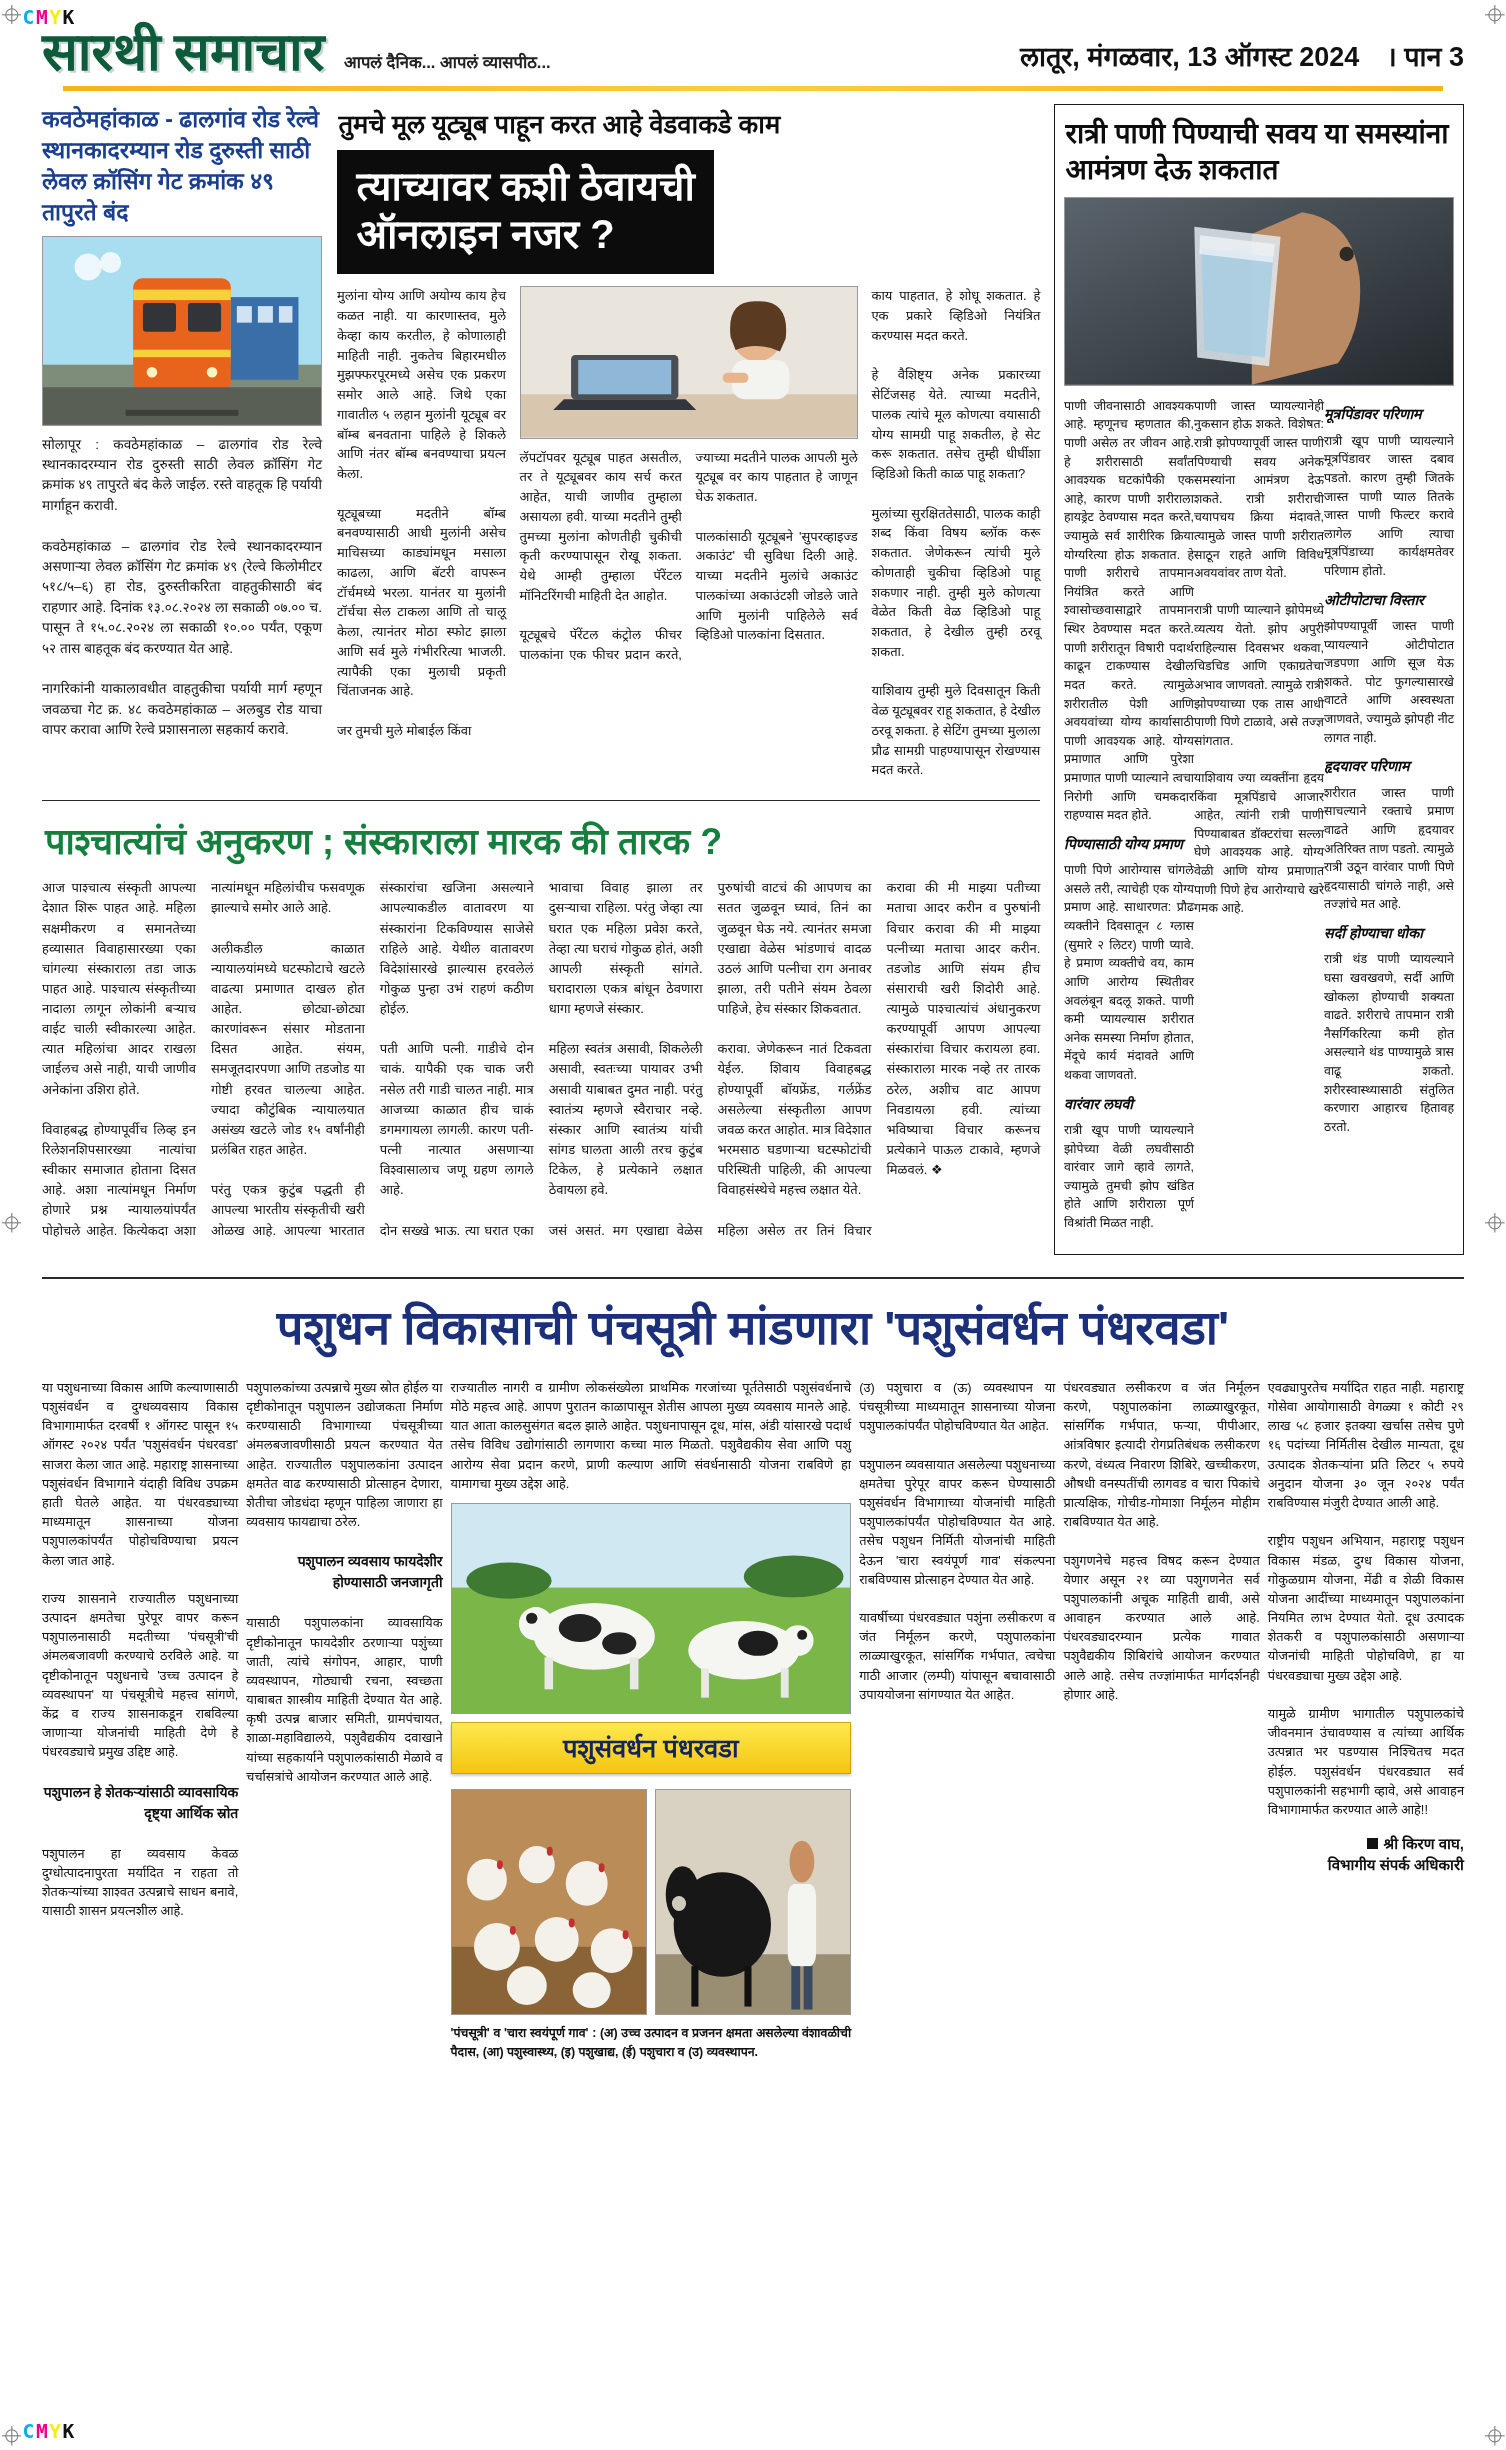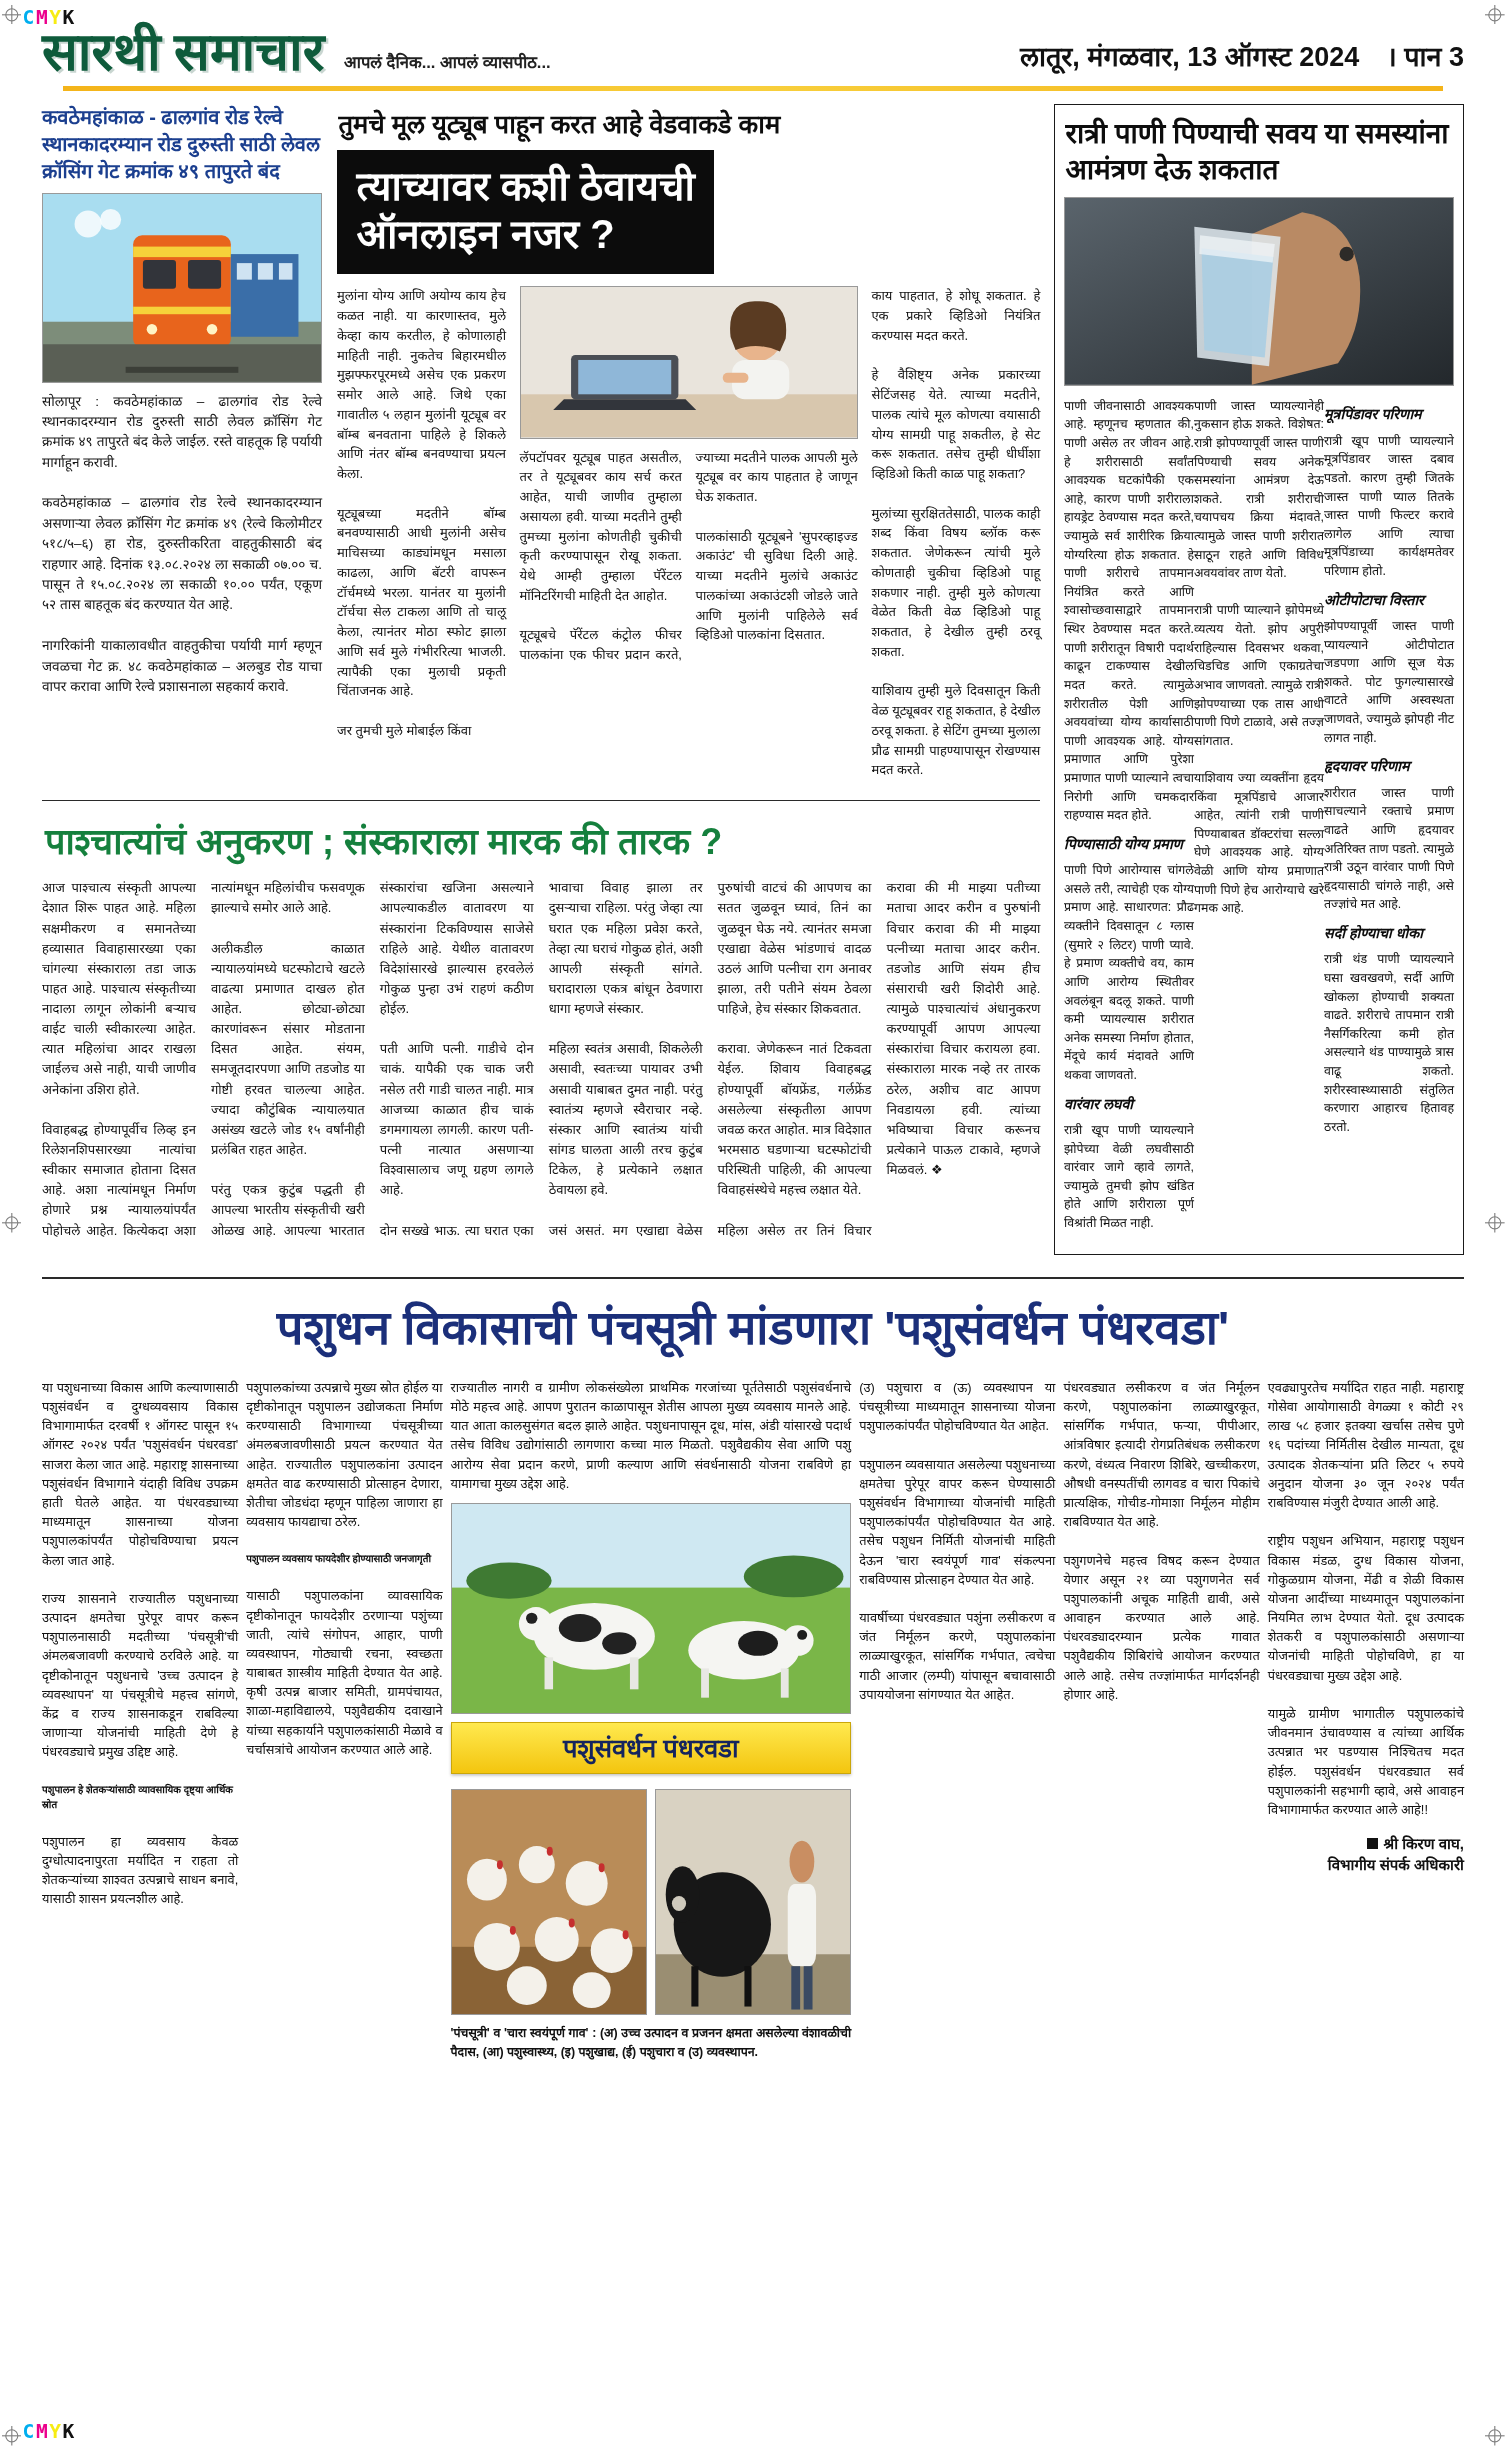--- a/index.html
+++ b/index.html
@@ -29,21 +29,21 @@
   .gold-rule { height:4.5px; background:linear-gradient(90deg,#f4b41a,#f8cf3c,#f4b41a); margin:7.5px 21px 0 21px; }
 
   main { padding:13.6px 42px 45px 42px; }
 
   
   .upper-grid { display:grid; grid-template-columns:1fr 410px; gap:13.6px; }
 
   .top-row { display:grid; grid-template-columns:280px 1fr; gap:15px; }
 
   
-  .rail h2 { font-size:20px; line-height:1.35; font-weight:bold; color:#1b3f8f; text-align:left; margin-bottom:7.5px; }
+  .rail h2 { font-size:23px; line-height:1.35; font-weight:bold; color:#1b3f8f; text-align:left; margin-bottom:7.5px; }
   .photo { width:100%; display:block; border:0.8px solid #999; background:#ddd; }
   .rail .body { margin-top:9px; font-size:13.6px; line-height:1.5; text-align:justify; white-space:pre-line; }
   .rail .body { color:#151515; }
 
   
   .yt .kicker { font-size:25.6px; font-weight:bold; color:#0d0d0d; margin:1.5px 0 9px 1.5px; }
   .yt .blackbox { display:inline-block; background:#0c0c0c; color:#fff; padding:12px 19.6px 15px 19.6px; max-width:497px; }
   .yt .blackbox .l { display:block; font-size:40px; line-height:1.22; font-weight:bold; }
   .yt-body { display:grid; grid-template-columns:169px 1fr 169px; gap:13.6px; margin-top:12px; }
   .yt-col { font-size:13px; line-height:1.52; text-align:justify; white-space:pre-line; }
@@ -61,21 +61,21 @@
   .western { border-top:1.5px solid #2a2a2a; margin-top:19.6px; padding-top:12px; }
   .western h2 { font-size:36px; font-weight:bold; color:#15803d; margin:3px 0 13.6px 3px; }
   .western .flow { column-count:6; column-gap:15px; font-size:13px; line-height:1.55; text-align:justify; white-space:pre-line; }
 
   
   .livestock { border-top:2.3px solid #2a2a2a; margin-top:22.6px; padding-top:15px; }
   .livestock h2 { font-size:47px; font-weight:bold; color:#1b2f7a; text-align:center; margin-bottom:19.6px; }
   .ls-grid { display:grid; grid-template-columns:repeat(7,1fr); gap:8px; }
   .ls-col { font-size:12.8px; line-height:1.5; text-align:justify; }
   .ls-col p { white-space:pre-line; margin-bottom:9px; }
-  .ls-col h4 { font-size:10px; text-align:left; margin:20px 0; }
+  .ls-col h4 { font-size:14px; text-align:right; margin:20px 0; }
   .ls-center { grid-column:3 / 5; display:flex; flex-direction:column; }
   .ls-center .top-text { font-size:12.8px; line-height:1.5; text-align:justify; white-space:pre-line; margin-bottom:10.5px; }
   .banner { margin:7.5px 0; padding:7.5px 6px; text-align:center; font-size:25.6px; font-weight:bold; color:#14245e;
             background:linear-gradient(180deg,#ffe94f,#f3c50f); border:0.8px solid #caa60a; box-shadow:0 1.5px 3px rgba(0,0,0,.25); }
   .img-row { display:flex; gap:7.5px; margin-top:7.5px; }
   .img-row .photo { height:226px; }
   .list-note { font-size:12.4px; line-height:1.5; text-align:justify; white-space:pre-line; margin-top:9px; font-weight:bold; }
   .byline { margin-top:13.6px; text-align:right; font-weight:bold; font-size:15px; line-height:1.45; }
   .byline .sq { display:inline-block; width:10.5px; height:10.5px; background:#111; margin-right:6px; }
 

